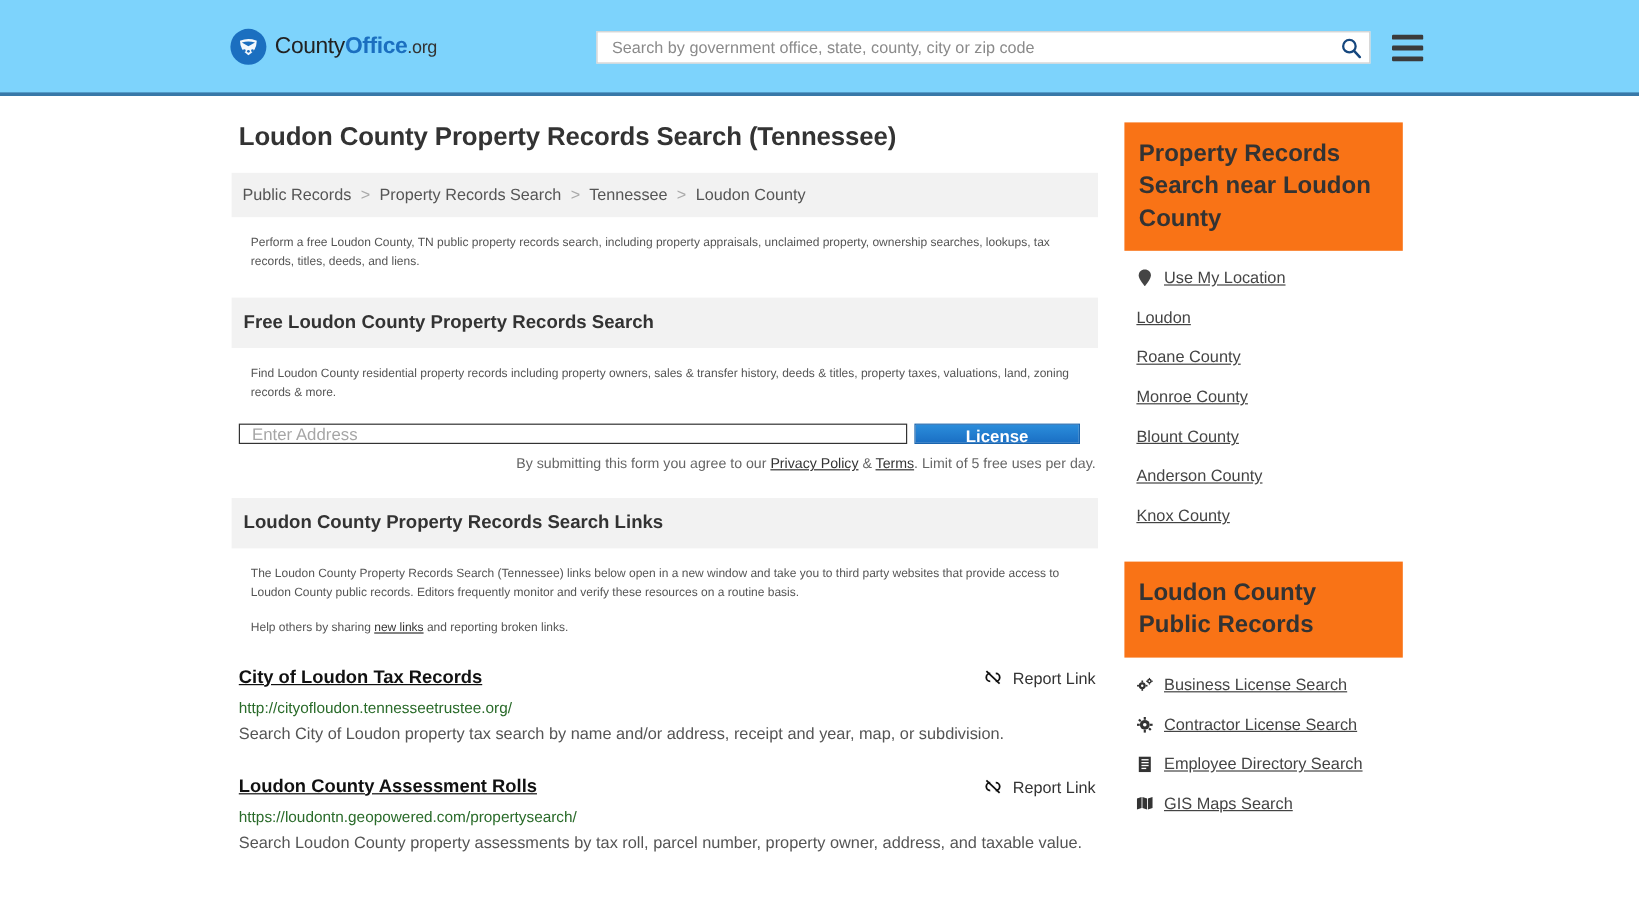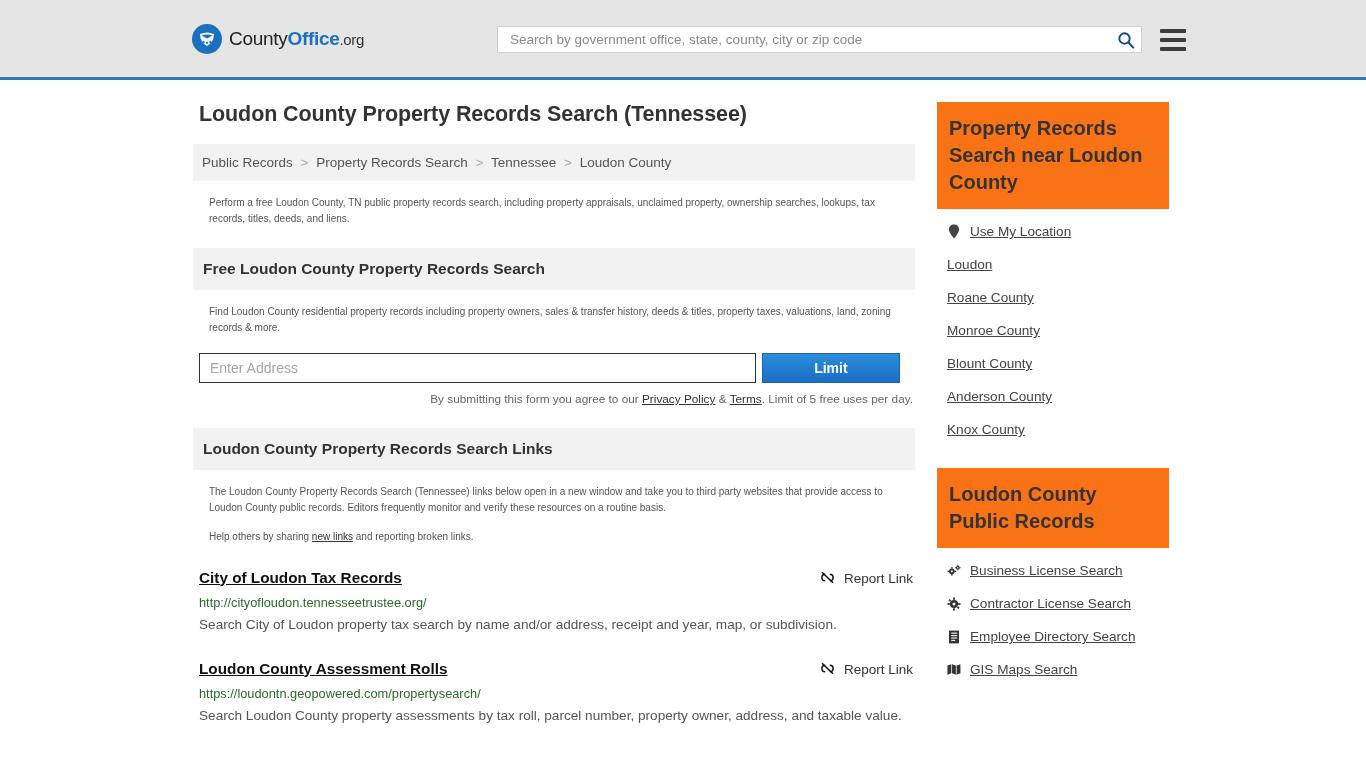--- a/index.html
+++ b/index.html
@@ -9,21 +9,21 @@
     overflow: hidden;
     background: #ffffff;
     font-family: "Liberation Sans", sans-serif;
     color: #333333;
   }
 
   
   .site-header {
     width: 100%;
     height: 80px;
-    background: #e5e5e5;
+    background: #7dd3fc;
     border-bottom: 3px solid #3878a8;
     display: flex;
     align-items: center;
     position: relative;
   }
   .logo-wrap {
     display: flex;
     align-items: center;
     margin-left: 192px;
     gap: 7px;
@@ -125,21 +125,21 @@
     font-size: 15.5px;
     font-weight: bold;
     color: #333333;
     margin-top: 22px;
   }
 
   
   .form-row {
     display: flex;
     margin: 18px 15px 0 6px;
-    height: 30px;
+    height: 17px;
   }
   .addr-input {
     width: 573px;
     border: 1px solid #333333;
     padding: 0 10px;
     font-family: "Liberation Sans", sans-serif;
     font-size: 14px;
     color: #444;
     outline: none;
     background: #fff;
@@ -287,21 +287,21 @@
     </div>
 
     <p class="para">Perform a free Loudon County, TN public property records search, including property appraisals, unclaimed property, ownership searches, lookups, tax records, titles, deeds, and liens.</p>
 
     <div class="section-title">Free Loudon County Property Records Search</div>
 
     <p class="para">Find Loudon County residential property records including property owners, sales &amp; transfer history, deeds &amp; titles, property taxes, valuations, land, zoning records &amp; more.</p>
 
     <div class="form-row">
       <input class="addr-input" type="text" placeholder="Enter Address" style="">
-      <button class="search-btn">Limit</button>
+      <button class="search-btn">License</button>
     </div>
 
     <div class="legal">
       <span>By submitting this form you agree to our </span><a>Privacy Policy</a><span> &amp; </span><a>Terms</a><span>. Limit of 5 free uses per day.</span>
     </div>
 
     <div class="section-title">Loudon County Property Records Search Links</div>
 
     <p class="para">The Loudon County Property Records Search (Tennessee) links below open in a new window and take you to third party websites that provide access to Loudon County public records. Editors frequently monitor and verify these resources on a routine basis.</p>
 

